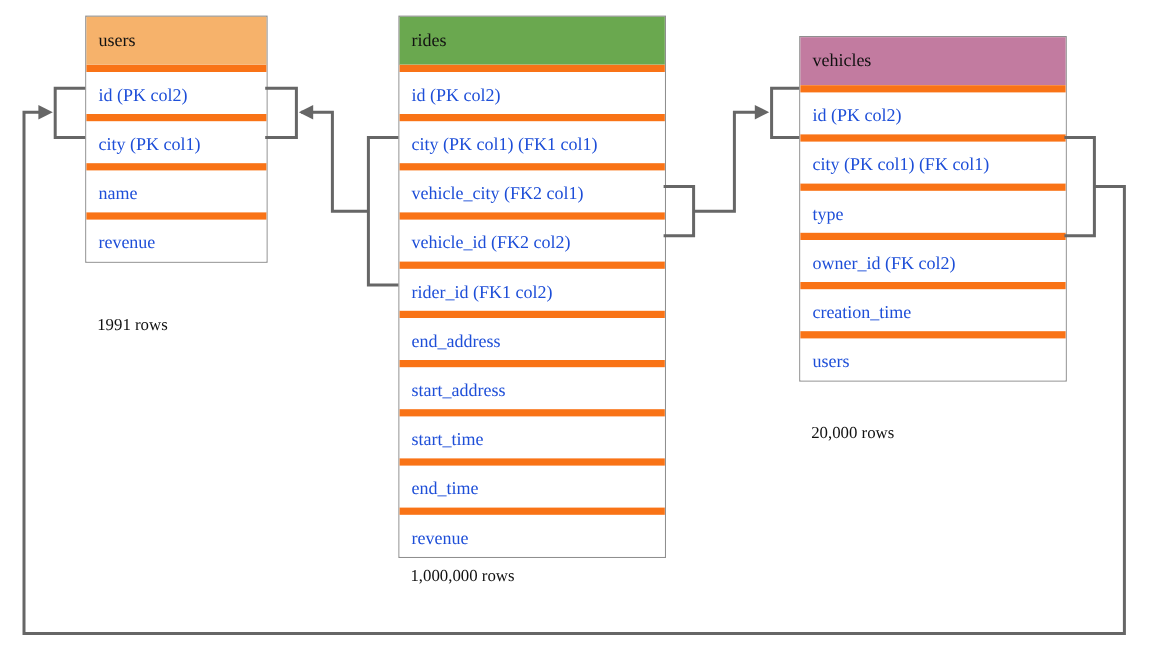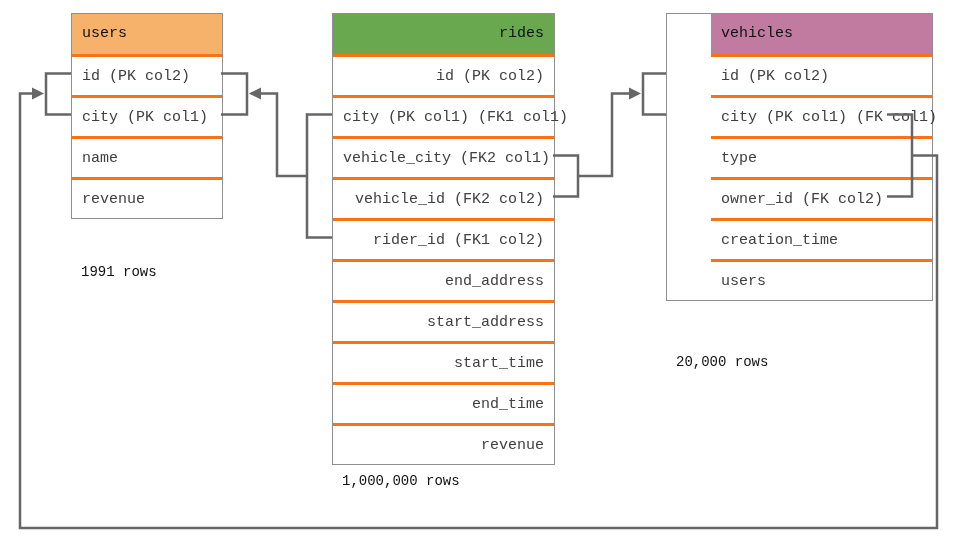--- a/index.html
+++ b/index.html
@@ -1,30 +1,30 @@
 <!DOCTYPE html>
 <html><head>
 <meta charset="utf-8">
 <style>
   html,body { margin:0; padding:0; background:#fff; }
   .canvas {
     position:relative; width:960px; height:540px; background:#ffffff;
-    font-family:Liberation Mono, monospace; overflow:hidden;
+    font-family:Liberation Serif, serif; overflow:hidden;
   }
   .tbl {
     position:absolute; background:#fff;
     border:1px solid #8f8f8f; box-sizing:content-box; z-index:2;
   }
   .thead {
     height:40px; line-height:40px; padding:0 10px;
     font-size:15px; color:#111; box-sizing:border-box; white-space:nowrap;
   }
   .trow {
-    height:41px; line-height:40px; border-top:3px solid #f97316;
-    padding:0 10px; font-size:15px; color:#404040;
+    height:41px; line-height:40px; border-top:6px solid #f97316;
+    padding:0 10px; font-size:15px; color:#1d4ed8;
     box-sizing:border-box; white-space:nowrap; background:#fff;
   }
   .rowcount {
     position:absolute; font-size:14px; color:#111; z-index:2; white-space:nowrap;
   }
   svg.connectors {
     position:absolute; left:0; top:0; width:960px; height:540px;
     z-index:3; pointer-events:none;
   }
   svg.connectors path { fill:none; stroke-width:2.5; }
@@ -36,36 +36,36 @@
 
   <div class="tbl" style="left:71px; top:13px; width:150px;">
     <div class="thead" style="background: rgb(246, 178, 107);">users</div>
     <div class="trow">id (PK col2)</div>
     <div class="trow">city (PK col1)</div>
     <div class="trow">name</div>
     <div class="trow">revenue</div>
   </div>
   <div class="rowcount" style="left:81px; top:264px;">1991 rows</div>
 
-  <div class="tbl" style="left:332px; top:13px; width:221px;text-align:right;">
+  <div class="tbl" style="left:332px; top:13px; width:221px;">
     <div class="thead" style="background: rgb(106, 168, 79);">rides</div>
     <div class="trow">id (PK col2)</div>
     <div class="trow">city (PK col1) (FK1 col1)</div>
     <div class="trow">vehicle_city (FK2 col1)</div>
     <div class="trow">vehicle_id (FK2 col2)</div>
     <div class="trow">rider_id (FK1 col2)</div>
     <div class="trow">end_address</div>
     <div class="trow">start_address</div>
     <div class="trow">start_time</div>
     <div class="trow">end_time</div>
     <div class="trow">revenue</div>
   </div>
   <div class="rowcount" style="left:342px; top:473px;">1,000,000 rows</div>
 
-  <div class="tbl" style="left:666px; top:13px; width:221px;padding-left:44px;">
+  <div class="tbl" style="left:666px; top:30px; width:221px;">
     <div class="thead" style="background: rgb(194, 123, 160);">vehicles</div>
     <div class="trow">id (PK col2)</div>
     <div class="trow">city (PK col1) (FK col1)</div>
     <div class="trow">type</div>
     <div class="trow">owner_id (FK col2)</div>
     <div class="trow">creation_time</div>
     <div class="trow">users</div>
   </div>
   <div class="rowcount" style="left:676px; top:354px;">20,000 rows</div>
 

